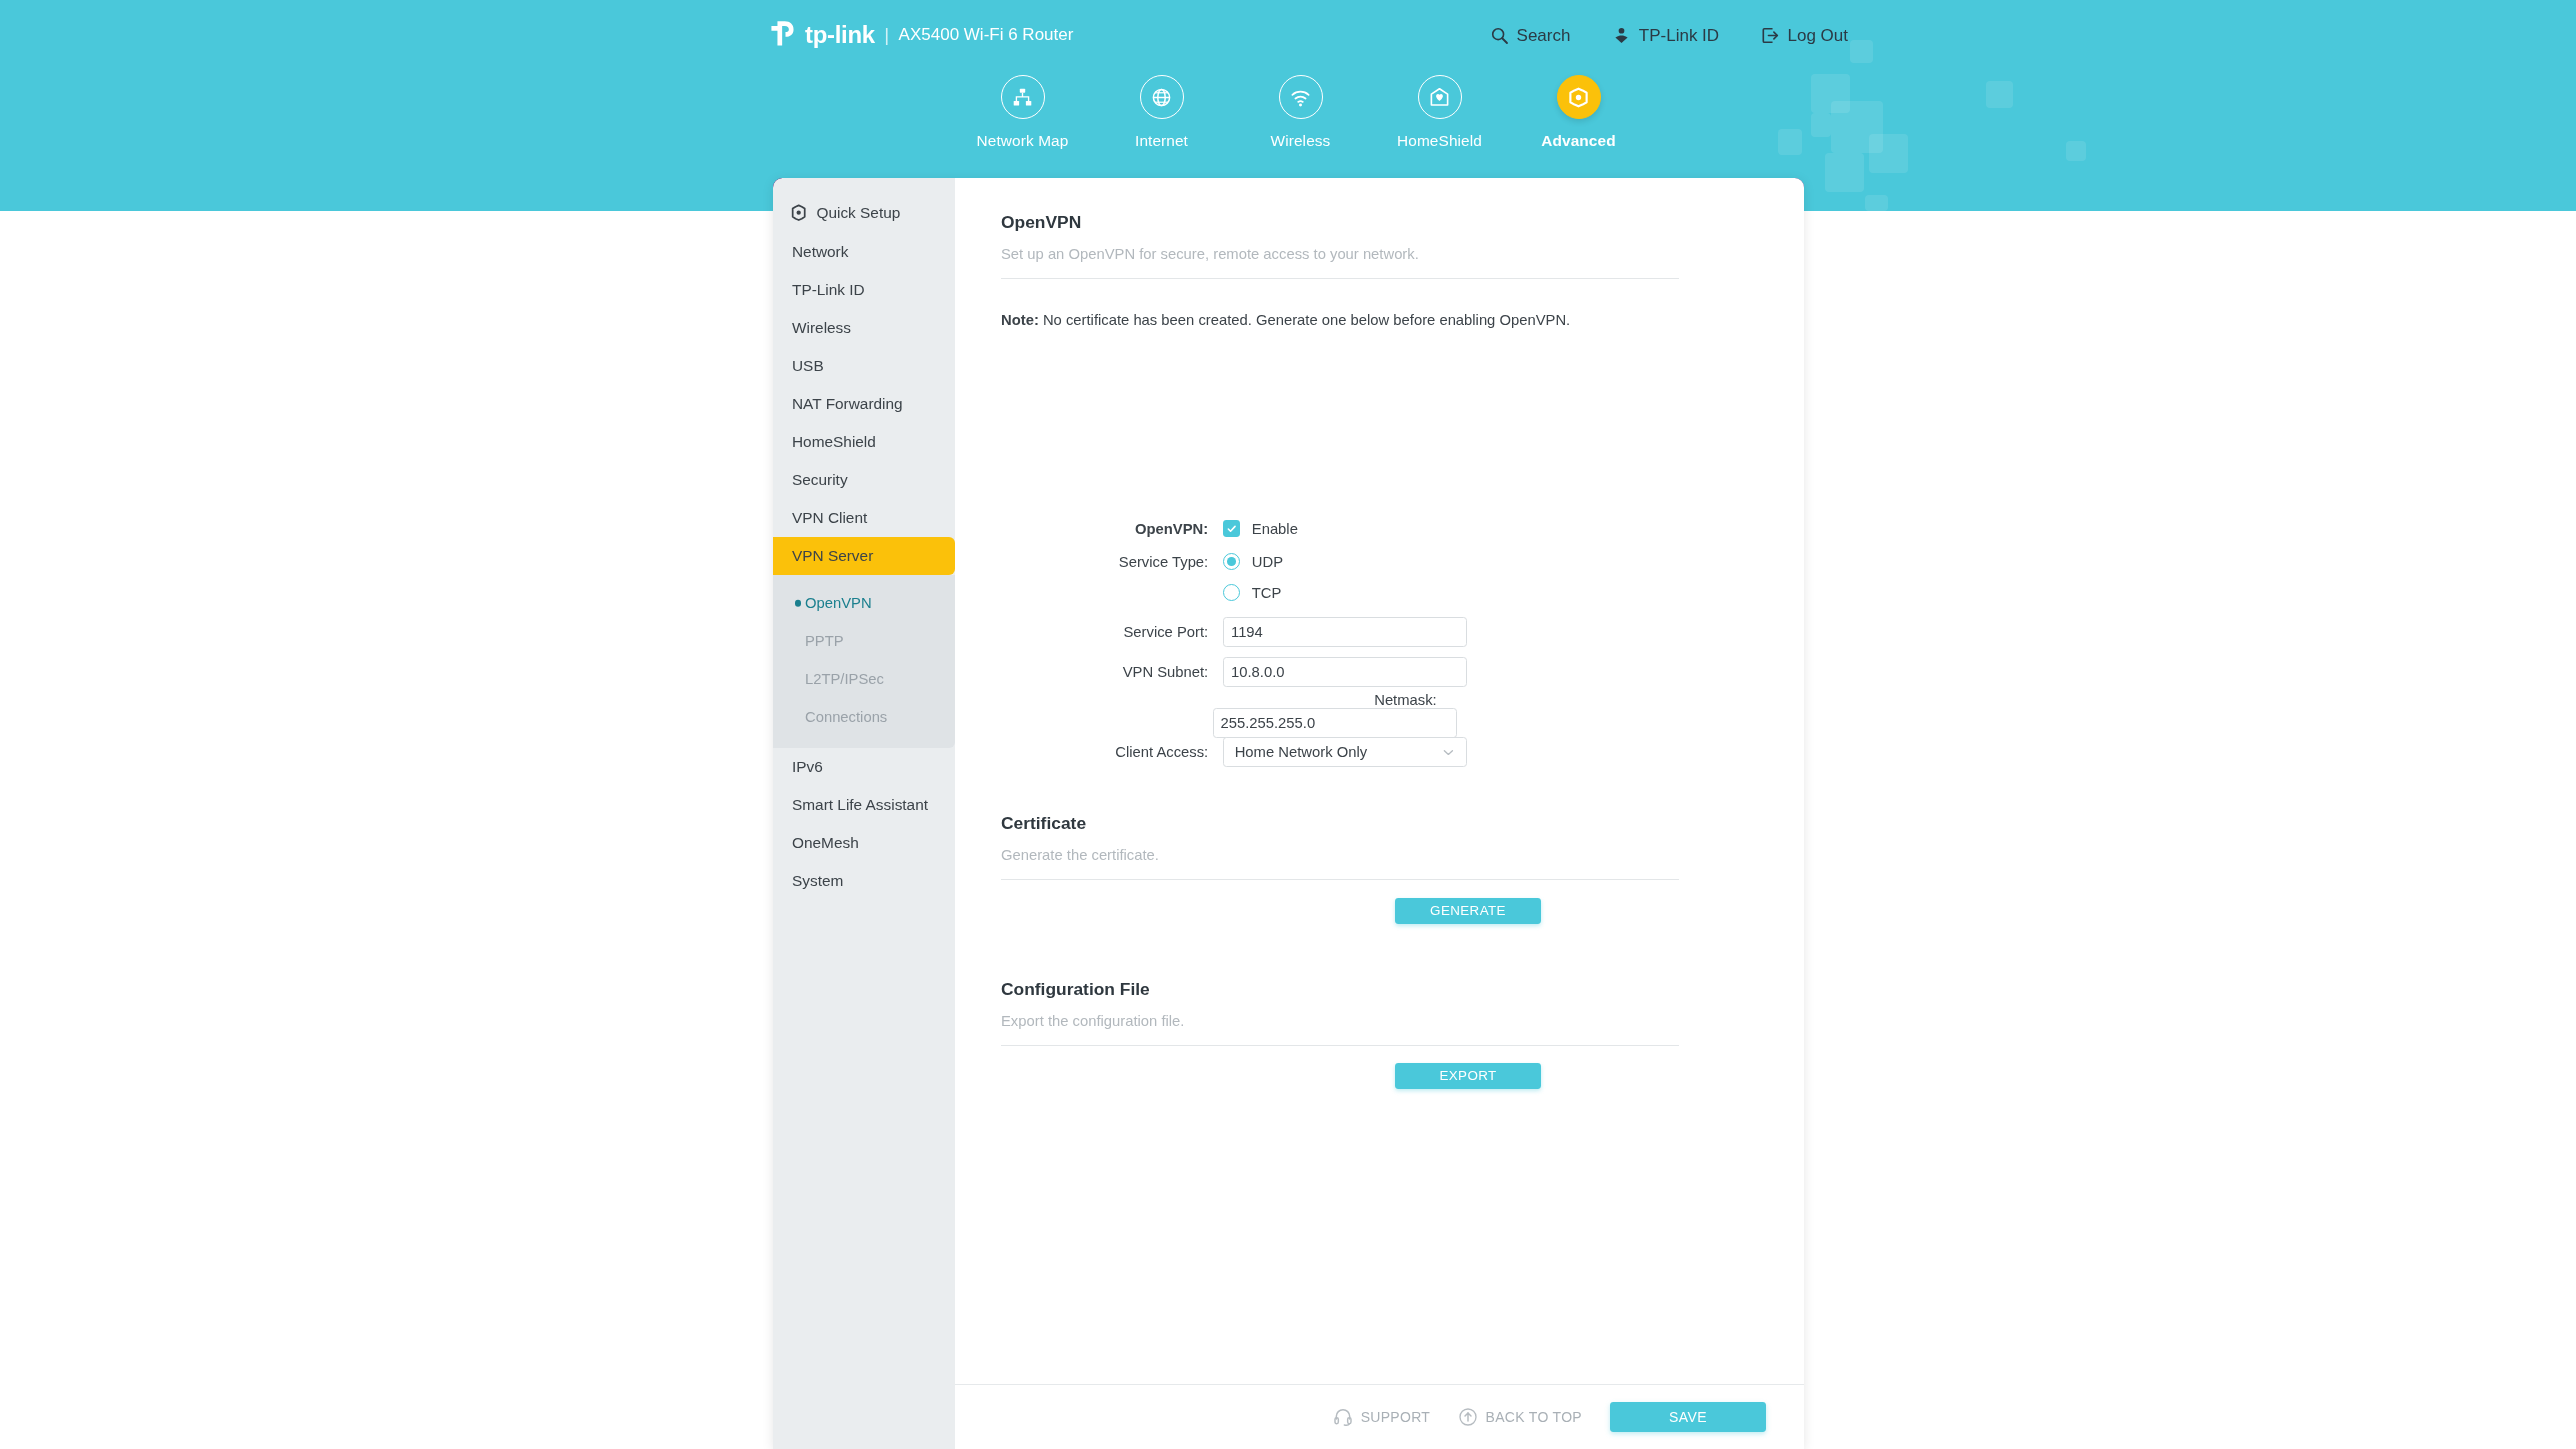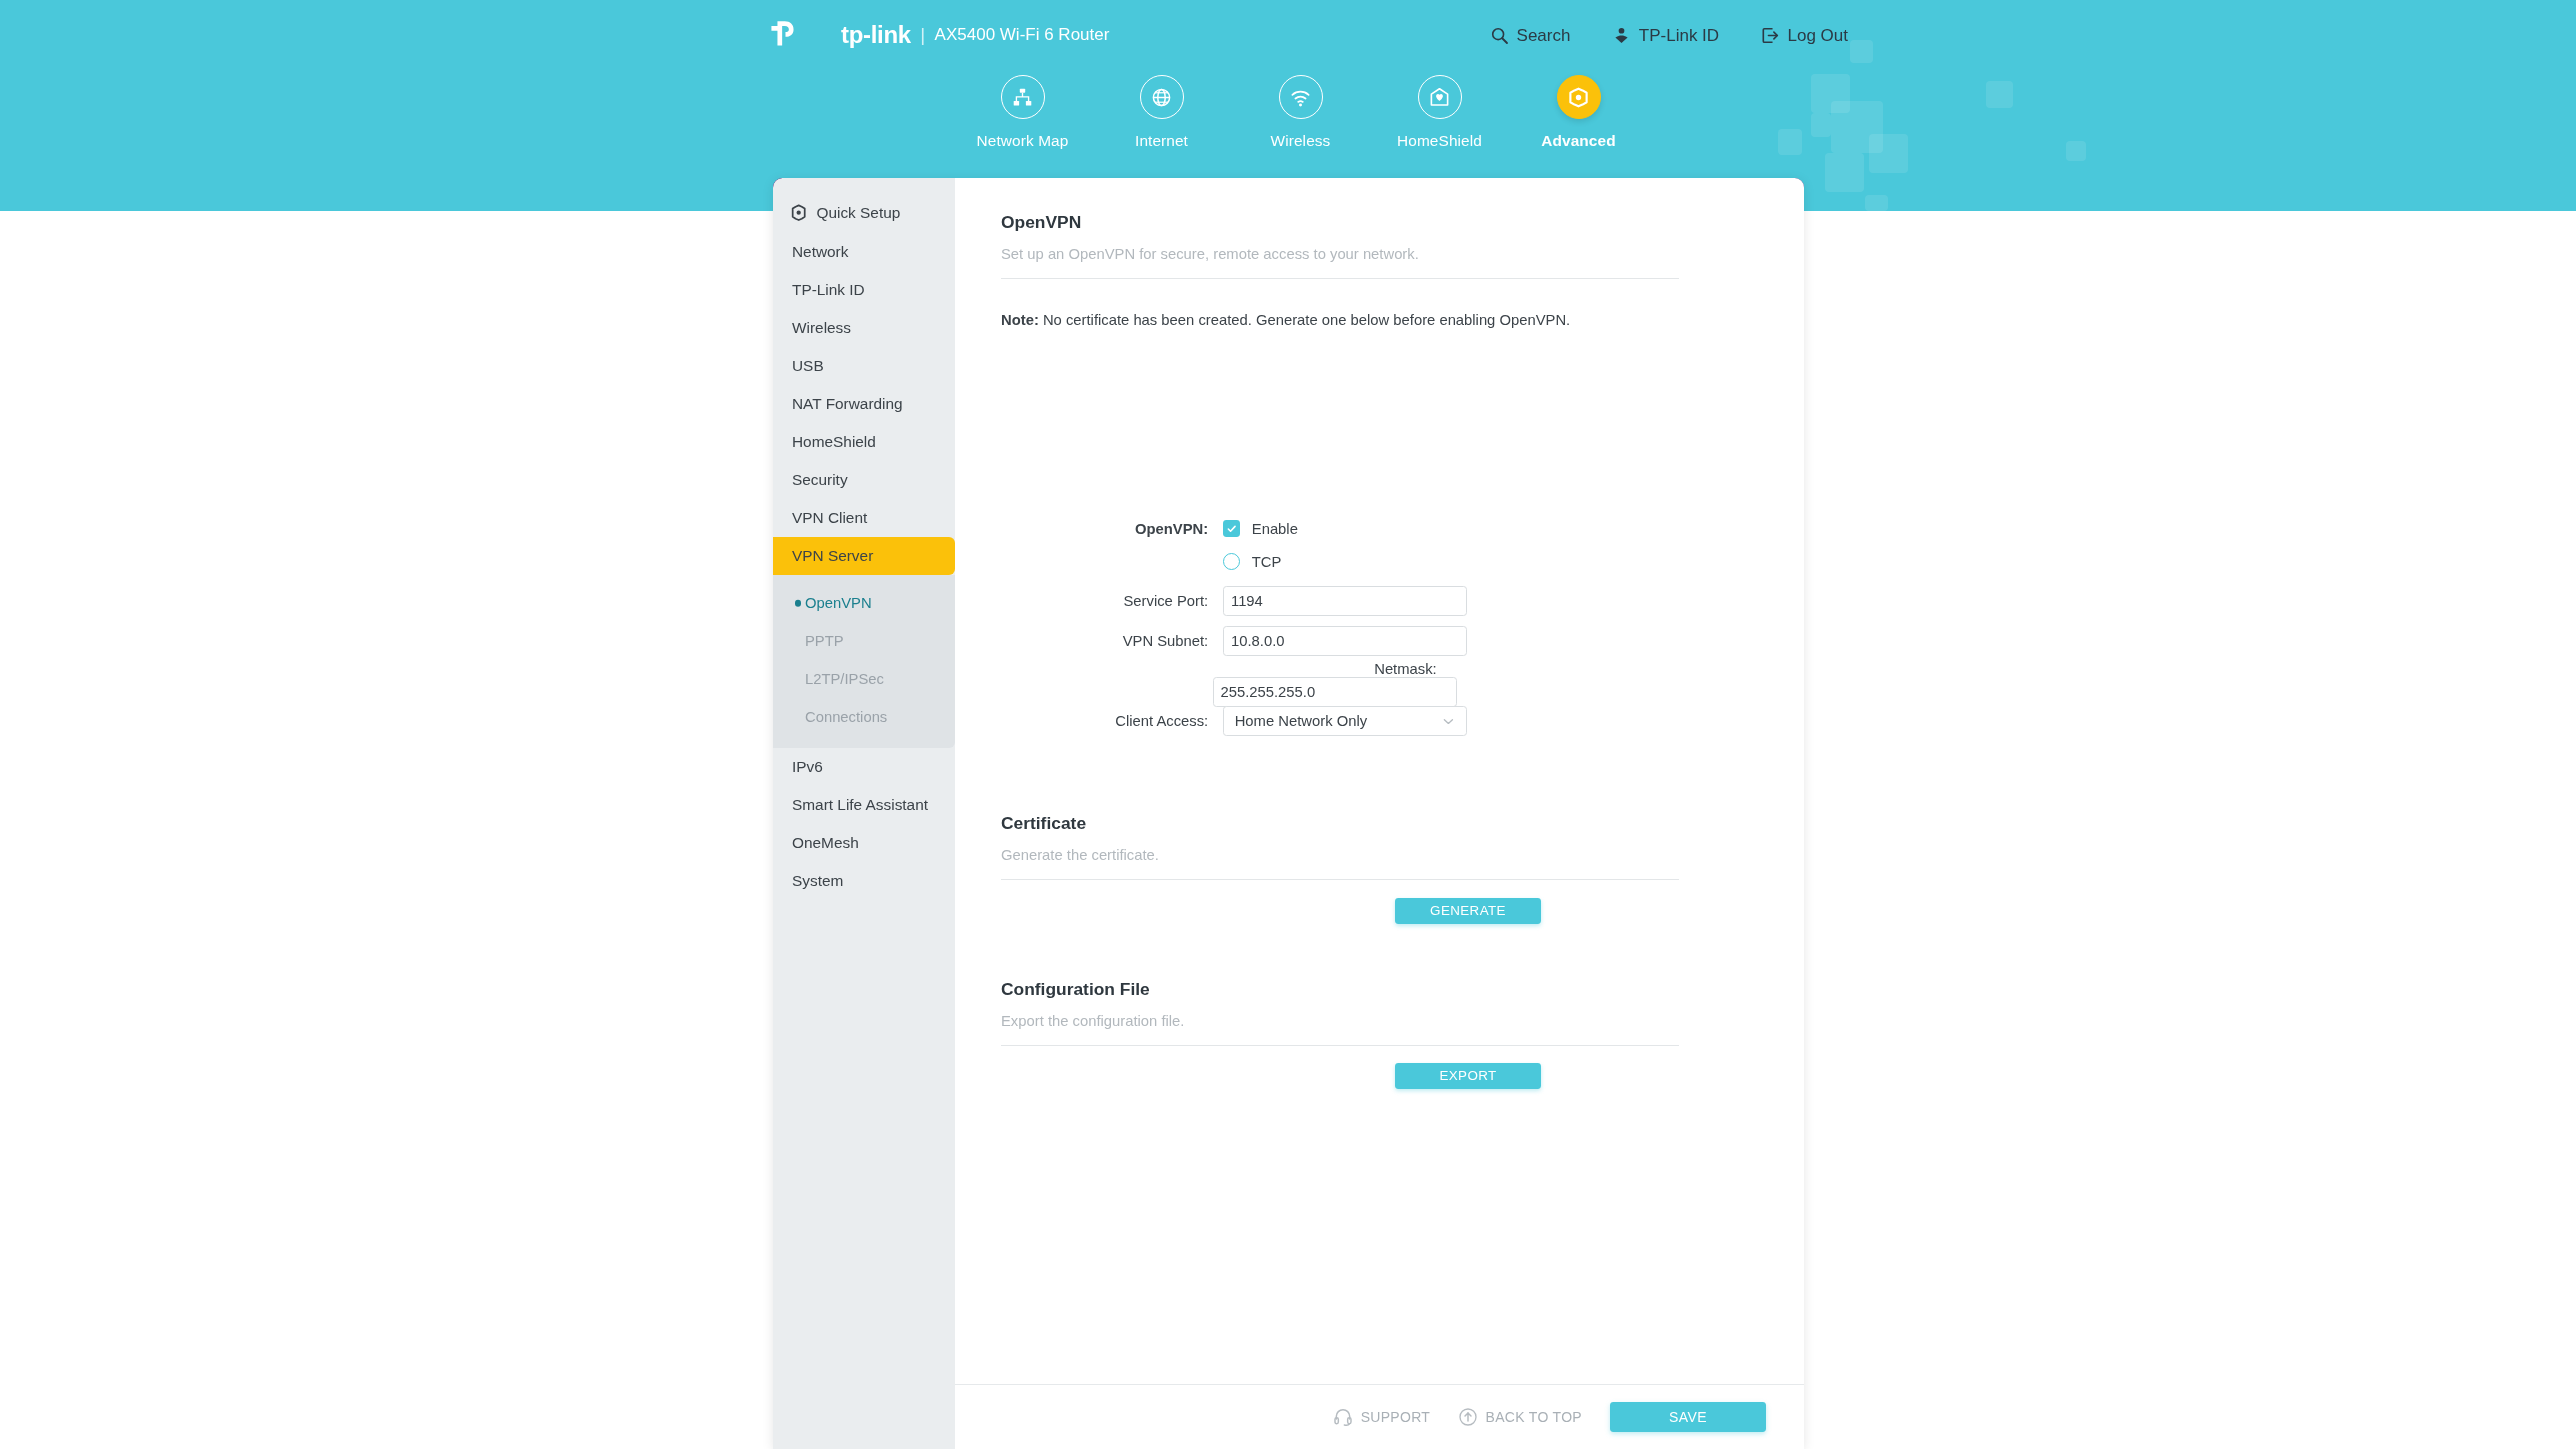--- a/index.html
+++ b/index.html
@@ -20,21 +20,21 @@
   .deco { position: absolute; background: rgba(255,255,255,0.10); border-radius: 4px; }
 
   #brand {
     position: absolute; left: 770px; top: 19px;
     display: flex; align-items: center; gap: 0px;
     height: 31px;
   }
   #tp-logo { width: 31px; height: 29.5px; margin-right: 4px; }
   #wordmark {
     color: #ffffff; font-size: 24px; font-weight: 700;
-    letter-spacing: -0.3px; line-height: 29.5px; margin-left: 36px;
+    letter-spacing: -0.3px; line-height: 29.5px;
   }
   #brand-sep {
     color: rgba(255,255,255,0.75); font-size: 19px;
     margin: 0 9.4px 0 9.4px; line-height: 29.5px; font-weight: 300;
   }
   #model {
     color: #ffffff; font-size: 17px; line-height: 29.5px; font-weight: 400;
   }
 
   #header-actions {
@@ -407,20 +407,27 @@
       <div class="frow" style="height:35px;">
         <div class="flabel bold">OpenVPN:</div>
         <div class="chk">
           <svg width="11.4" height="11.4" viewBox="0 0 17 17">
             <path d="M3.5 9 L6.8 12.3 L13.5 5" fill="none" stroke="#ffffff" stroke-width="2.4" stroke-linecap="round" stroke-linejoin="round"></path>
           </svg>
         </div>
         <div class="opt-label">Enable</div>
       </div>
 
+      <div class="frow" style="height:31px;">
+        <div class="flabel">Service Type:</div>
+        <div class="radio">
+            <span class="dot"></span>
+          </div>
+        <div class="opt-label">UDP</div>
+      </div>
 
       <div class="frow" style="height:31px;">
         <div class="flabel"></div>
         <div class="radio"></div>
         <div class="opt-label">TCP</div>
       </div>
 
       <div class="frow" style="height:40px;margin-top:4px;">
         <div class="flabel">Service Port:</div>
         <div class="ftext">1194</div>

